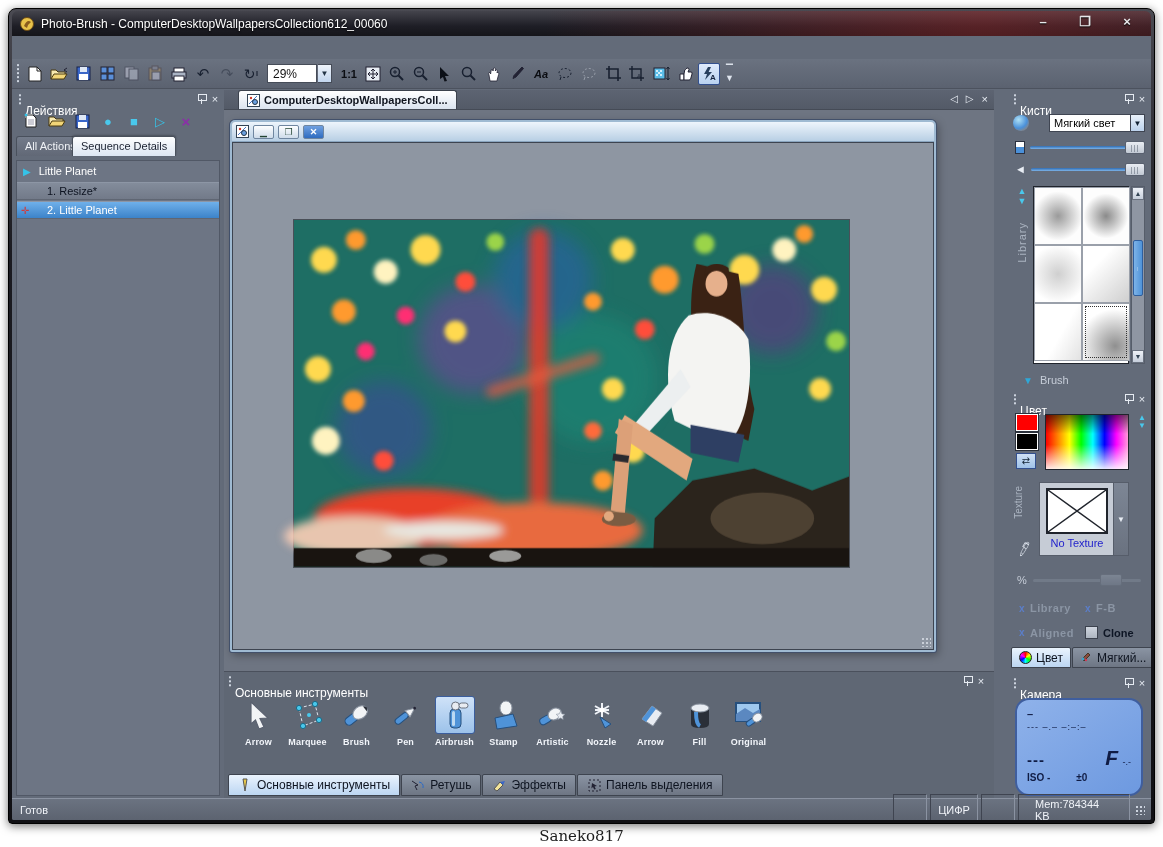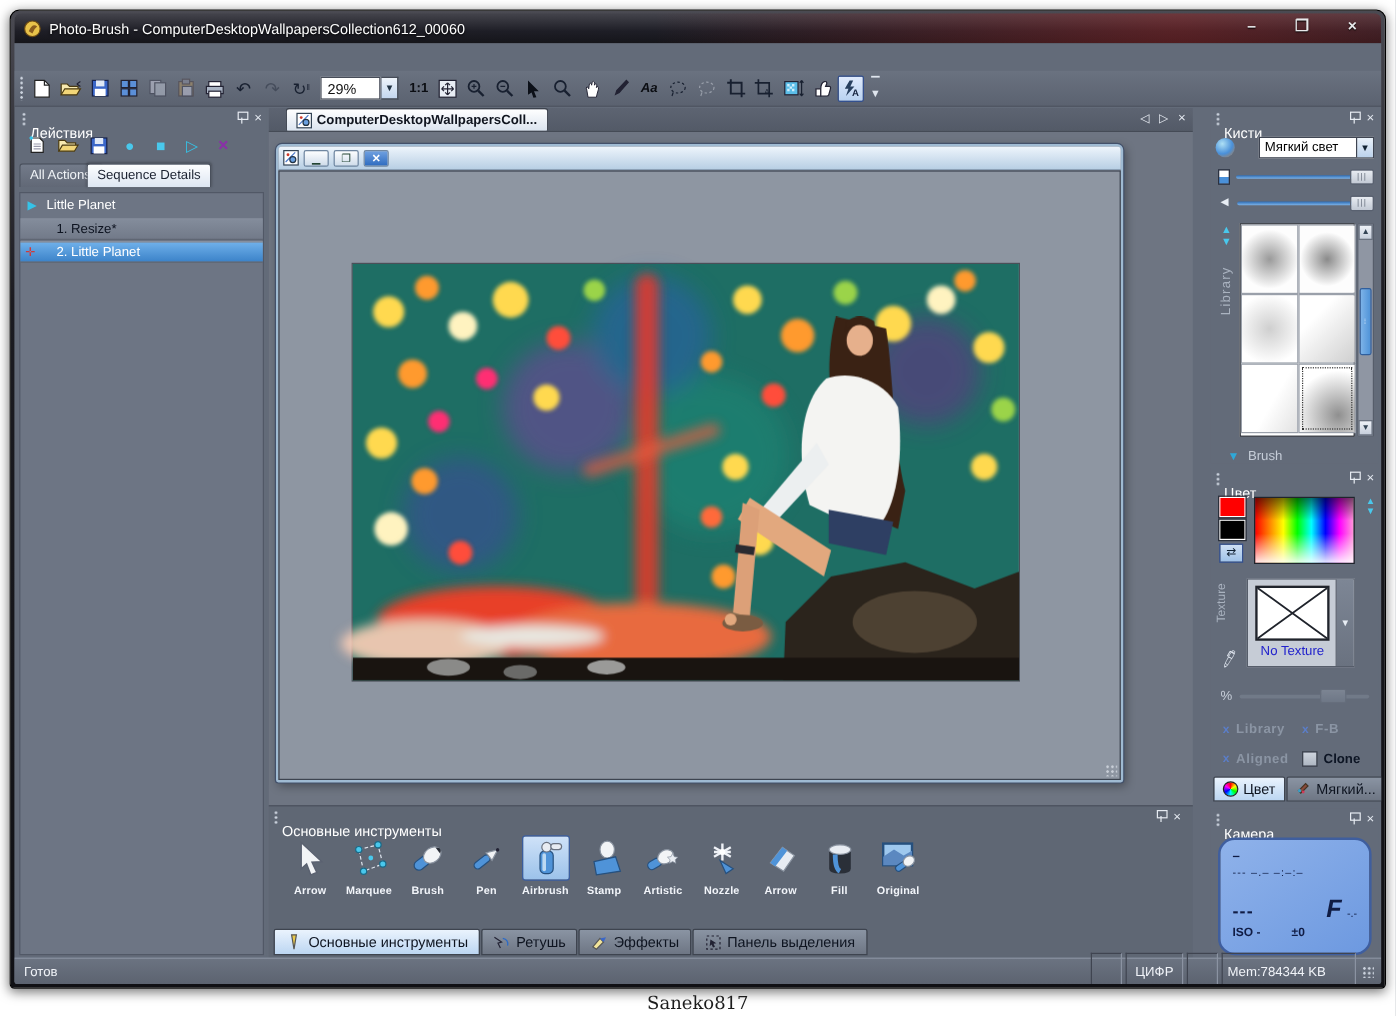--- a/index.html
+++ b/index.html
@@ -156,21 +156,21 @@
   #lcd-mid { display:flex; align-items:baseline; justify-content:space-between; margin-top:14px; }
   #lcd-shutter { font-size:15px; font-weight:bold; letter-spacing:1px; }
   #lcd-f { font-size:21px; font-weight:bold; font-style:italic; }
   #lcd-fv { font-size:9px; }
   #lcd-bot { display:flex; gap:26px; font-size:10px; font-weight:bold; margin-top:2px; }
 
   
   #statusbar { position:absolute; left:0; right:0; bottom:0; height:22px; background:linear-gradient(#6b7381,#5c6370); border-top:1px solid #8b93a2; display:flex; align-items:center; color:#f0f3f8; font-size:11px; }
   #status-left { margin-left:8px; }
   #status-right { position:absolute; right:6px; display:flex; gap:3px; align-items:center; }
-  .sfield { height:32px; border:1px solid; border-color:#3f4450 #8b93a2 #8b93a2 #3f4450; display:flex; align-items:center; justify-content:center; padding:0 4px; }
+  .sfield { height:32px; border:1px solid; border-color:#3f4450 #8b93a2 #8b93a2 #3f4450; display:flex; align-items:center; justify-content:center; padding:0 16px; }
   #sgrip { width:10px; height:10px; background-image:radial-gradient(circle,#cdd4df 1px,transparent 1.2px); background-size:4px 4px; margin-left:2px; }
 
   #watermark { position:absolute; left:0; right:0; bottom:2px; text-align:center; font-family:"DejaVu Serif", serif; font-size:15px; color:#1c1c1c; }
 
   svg { overflow:visible; }
 </style>
 </head>
 <body>
 
 <div id="win">

